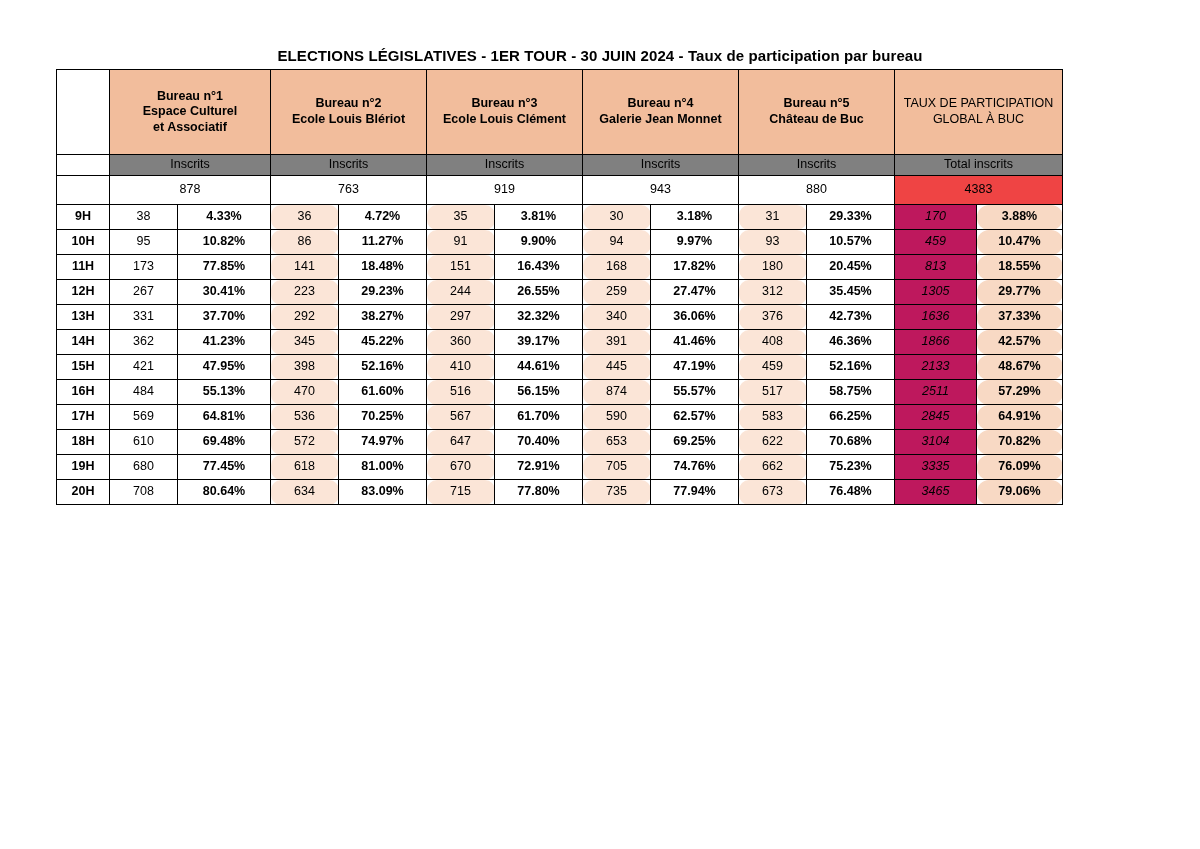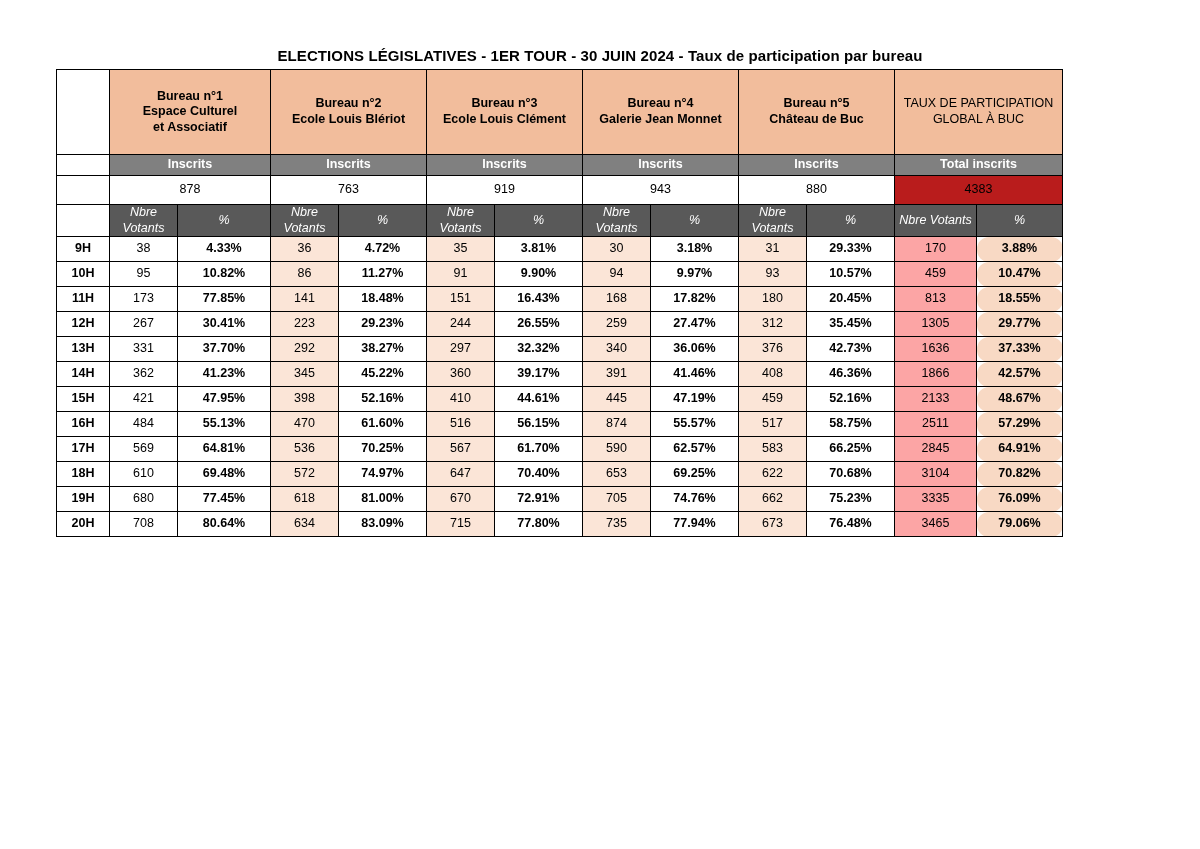--- a/index.html
+++ b/index.html
@@ -71,33 +71,33 @@
   .hdr-total {
     background: #f2bd9c;
     font-weight: normal;
     font-size: 13px;
     height: 84px;
     padding: 4px 4px;
   }
 
   .sub-inscrits {
     background: #808080;
-    color: #ffffff;
+    color: #000000;
     font-size: 11.5px;
     height: 20px;
-    font-weight: bold;
+    font-weight: normal;
   }
 
   .inscrits-val {
     background: #ffffff;
     font-size: 13.5px;
     height: 28px;
   }
   .inscrits-val.total {
-    background: #b91c1c;
+    background: #ef4444;
   }
 
   .sub-col {
     background: #595959;
     color: #ffffff;
     font-size: 9.5px;
     font-style: italic;
     height: 20px;
     font-weight: normal;
   }
@@ -114,22 +114,22 @@
     background: #ffffff;
     font-size: 12.5px;
     height: 24px;
   }
   td.pct {
     background: #ffffff;
     font-weight: bold;
     font-size: 13px;
     height: 24px;
   }
-  td.votants.tinted { background: #fbe5d7; }
-  td.votants.total { background: #fca5a5; }
+  td.votants.tinted { background: #fbe5d7; border-radius: 10px; }
+  td.votants.total { background: #be185d; font-style: italic; }
   td.pct.total { background: #f8d9c4; border-radius: 12px; }
 
   
   col.c-label { width: 52px; }
   col.c-v { width: 68px; }
   col.c-p { width: 93px; }
   col.c-v2 { width: 68px; }
   col.c-p2 { width: 88px; }
   col.c-tv { width: 82px; }
   col.c-tp { width: 86px; }
@@ -198,35 +198,20 @@
       </tr>
       <tr>
         <td class="corner"></td>
         <td class="inscrits-val" colspan="2">878</td>
         <td class="inscrits-val" colspan="2">763</td>
         <td class="inscrits-val" colspan="2">919</td>
         <td class="inscrits-val" colspan="2">943</td>
         <td class="inscrits-val" colspan="2">880</td>
         <td class="inscrits-val total" colspan="2">4383</td>
       </tr>
-      <tr>
-        <td class="corner"></td>
-        <td class="sub-col">Nbre Votants</td>
-        <td class="sub-col">%</td>
-        <td class="sub-col">Nbre Votants</td>
-        <td class="sub-col">%</td>
-        <td class="sub-col">Nbre Votants</td>
-        <td class="sub-col">%</td>
-        <td class="sub-col">Nbre Votants</td>
-        <td class="sub-col">%</td>
-        <td class="sub-col">Nbre Votants</td>
-        <td class="sub-col">%</td>
-        <td class="sub-col">Nbre Votants</td>
-        <td class="sub-col">%</td>
-      </tr>
     </thead>
     <tbody id="tbody">
         <tr>
           <td class="rowlabel">9H</td>
           <td class="votants ">38</td>
           <td class="pct ">4.33%</td>
           <td class="votants tinted">36</td>
           <td class="pct ">4.72%</td>
           <td class="votants tinted">35</td>
           <td class="pct ">3.81%</td>

